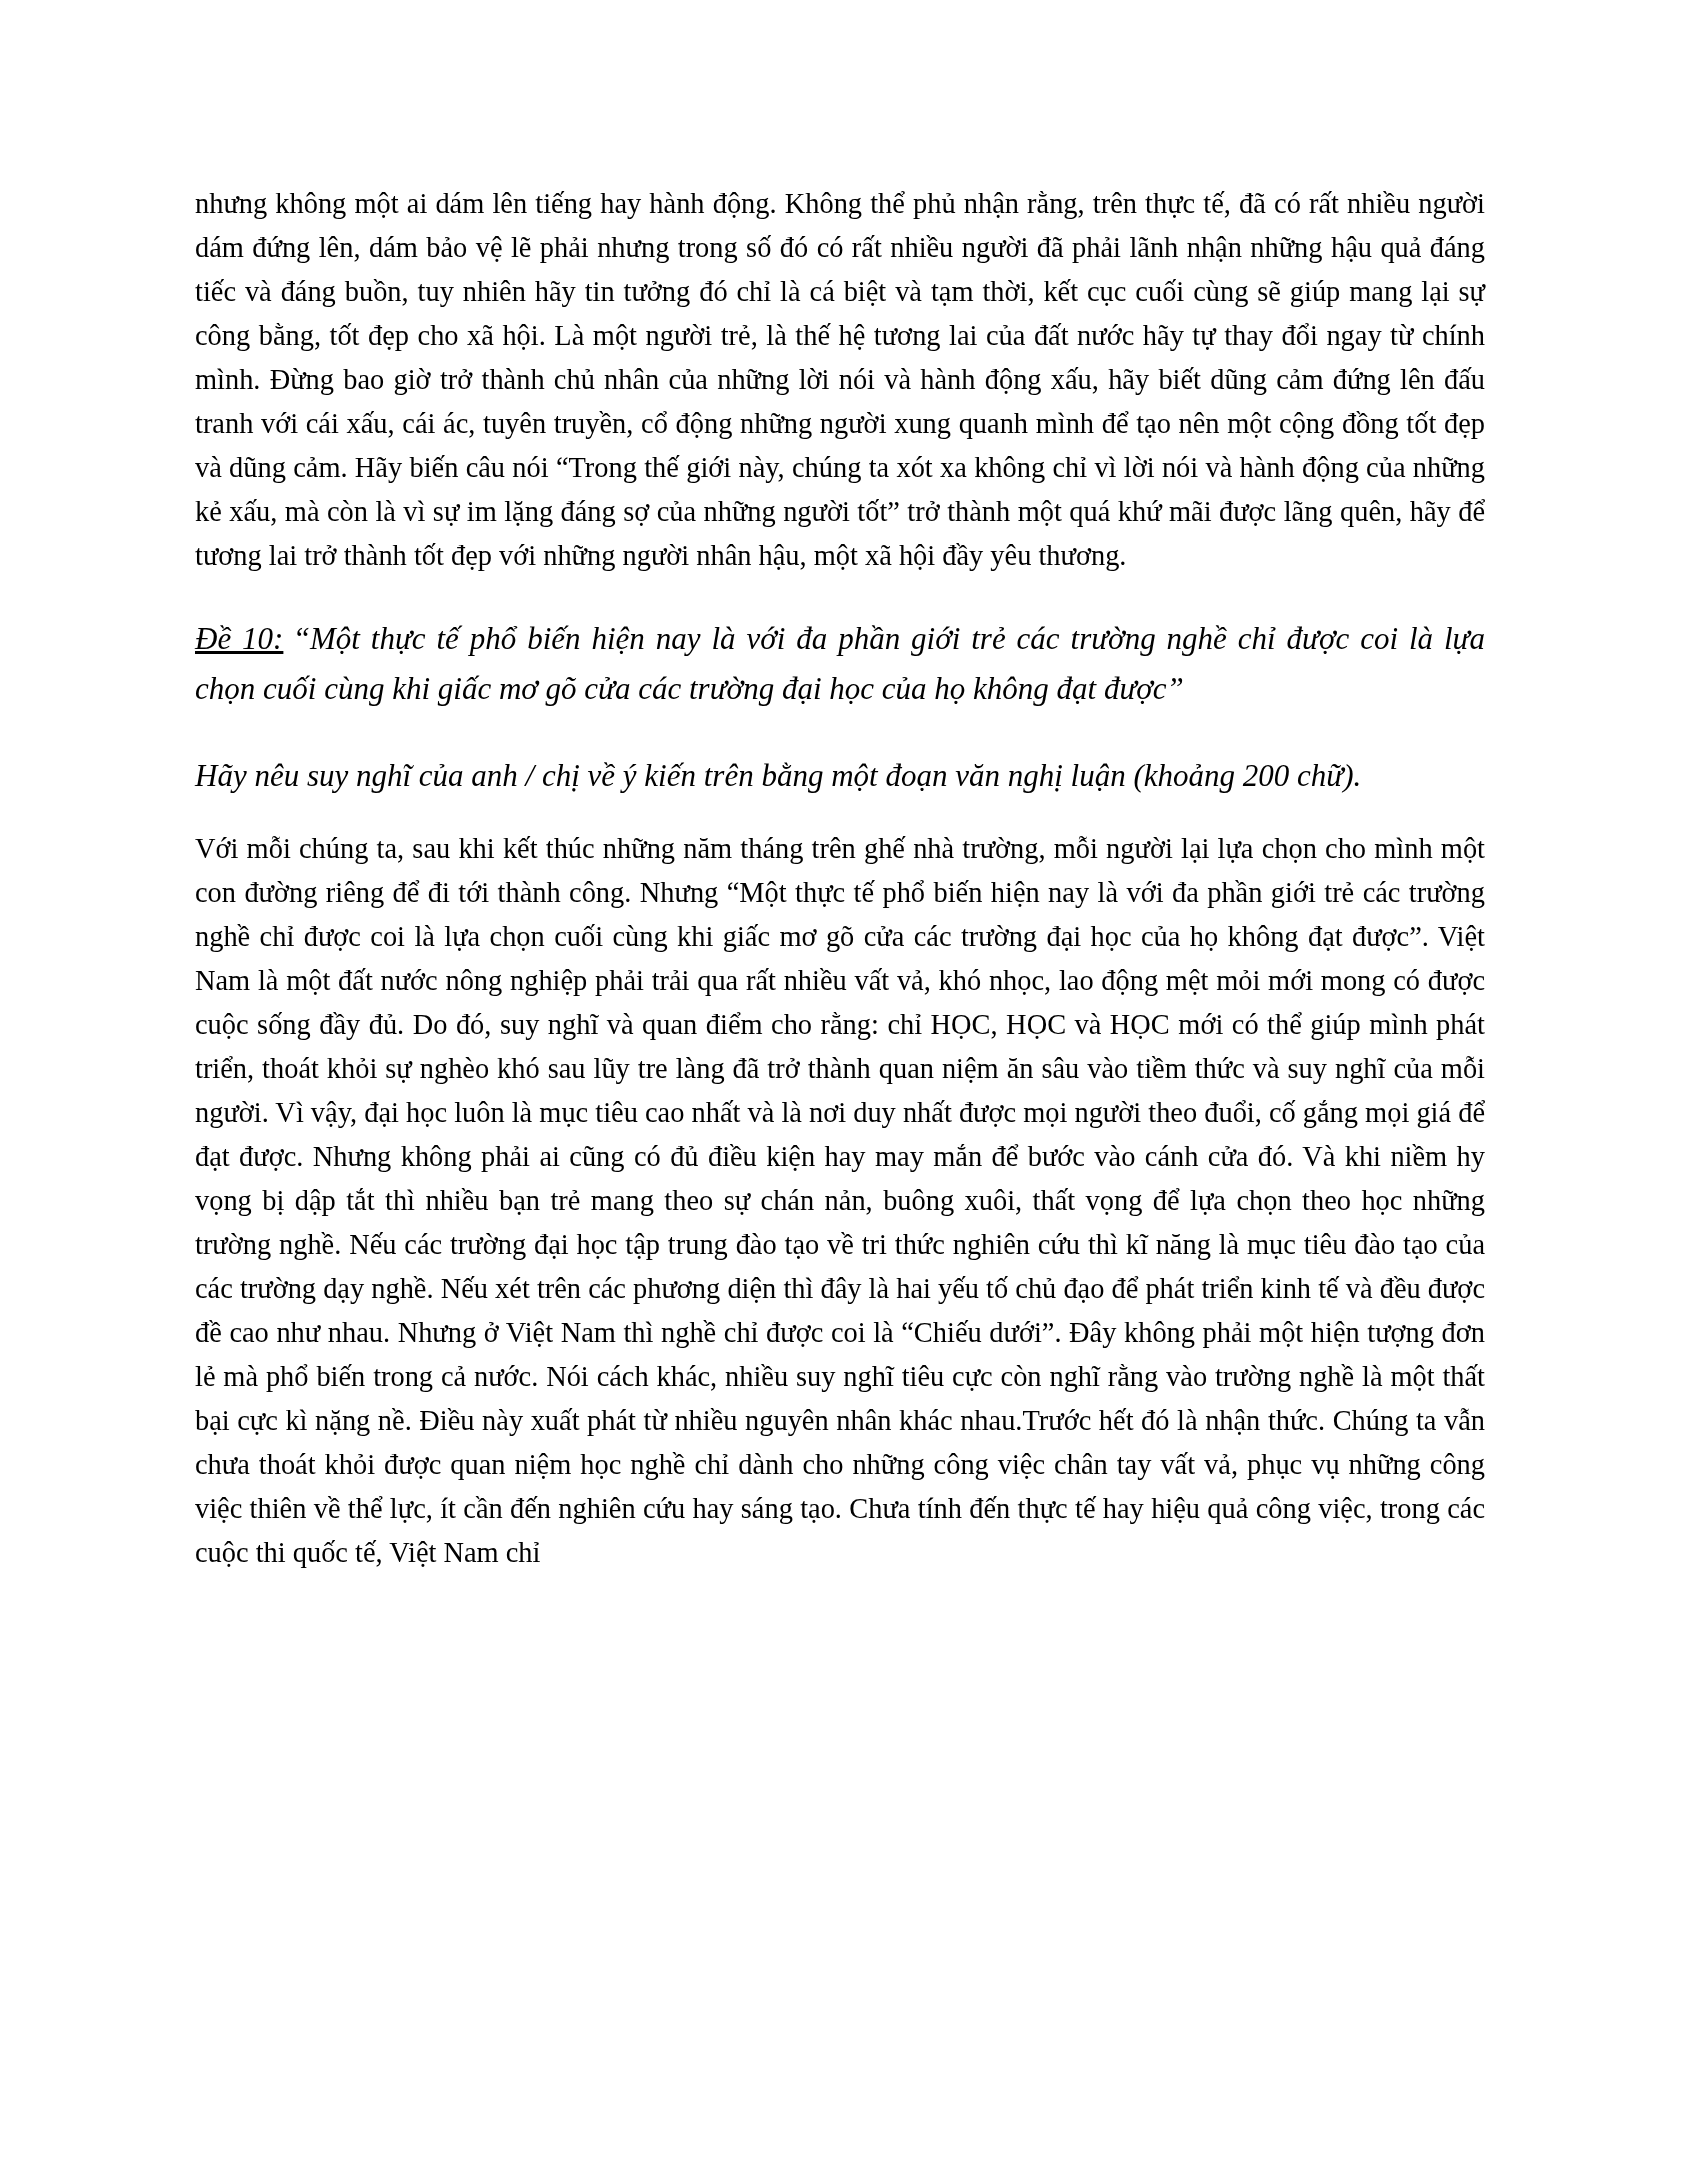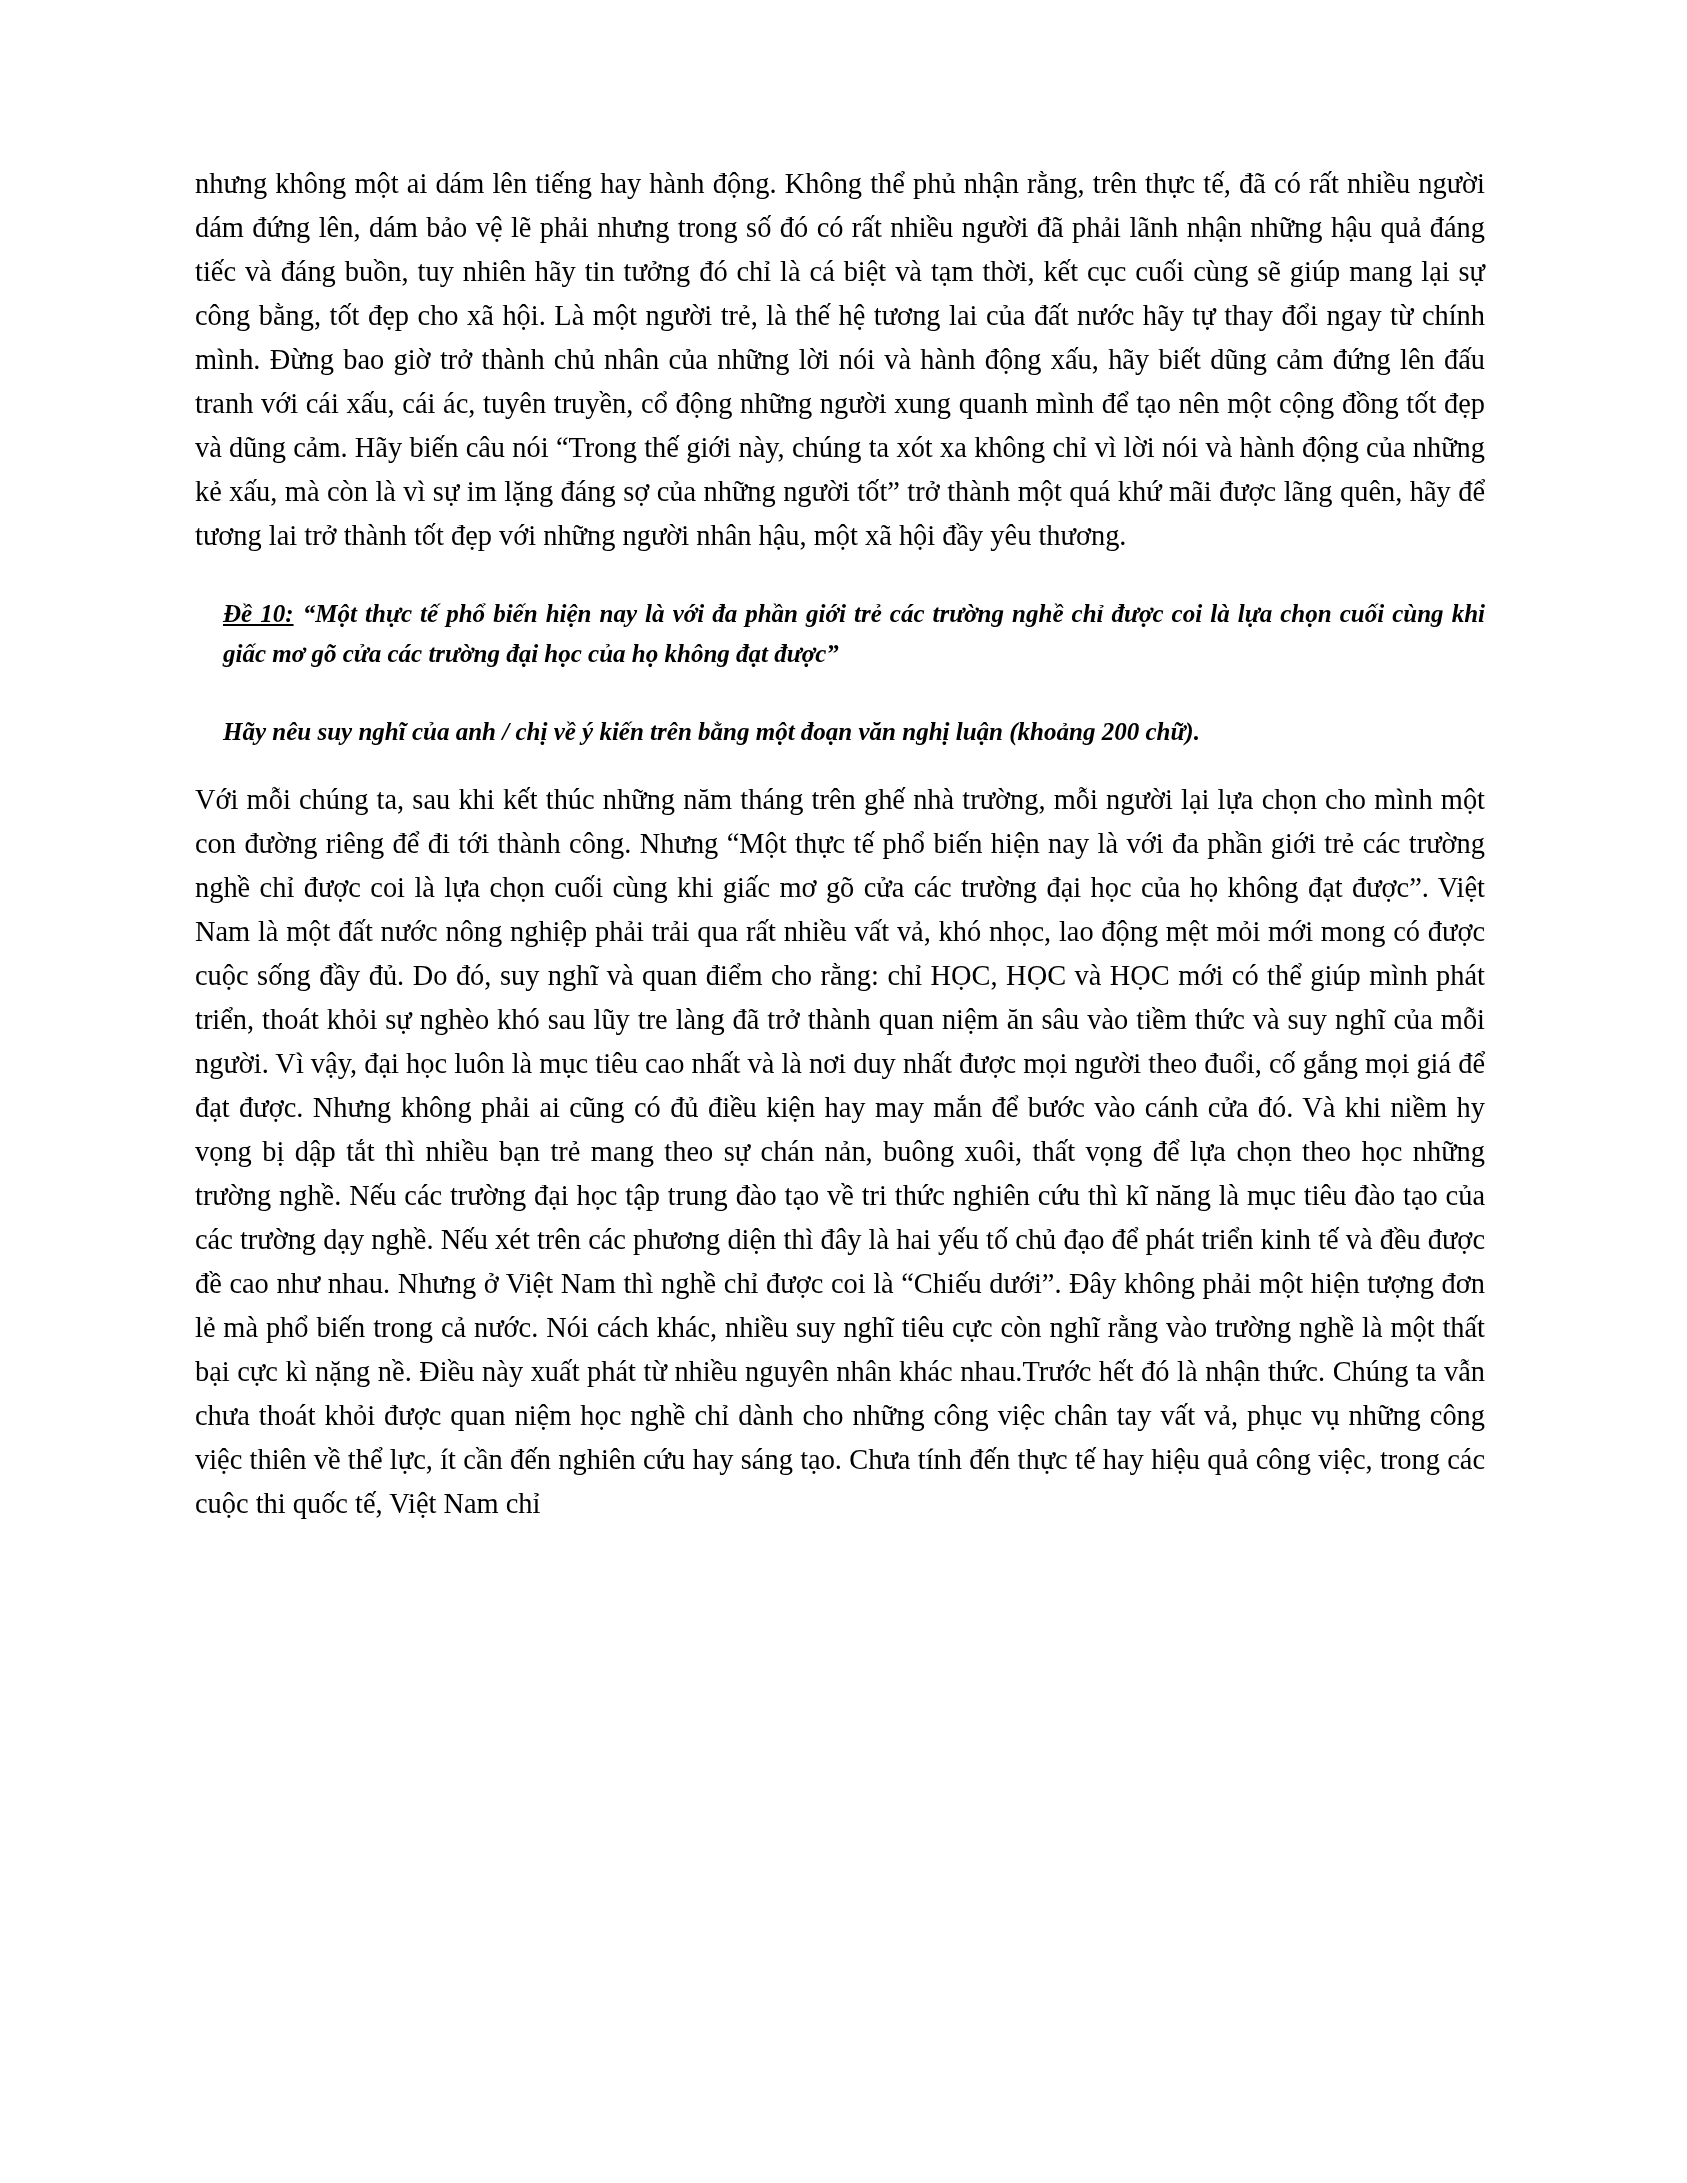--- a/index.html
+++ b/index.html
@@ -10,42 +10,41 @@
   .page {
     position: relative;
     width: 1687px;
     height: 2183px;
     background: #ffffff;
     overflow: hidden;
   }
   .content {
     position: absolute;
     left: 195px;
-    top: 162px;
+    top: 182px;
     width: 1290px;
     font-family: "Liberation Serif", serif;
     font-size: 28.4px;
     line-height: 1.55;
     color: #000000;
     text-align: justify;
   }
   p {
     margin: 0;
   }
   .body-par {
     margin: 0 0 0 0;
   }
   .heading {
-    font-weight: bold;
+    font-weight: normal;
     font-style: italic;
-    font-size: 25px;
+    font-size: 31px;
     line-height: 1.6;
     margin-top: 38px;
     text-align: justify;
-    margin-left: 28px;
   }
   .heading.first {
     margin-top: 36px;
   }
   .topic-label {
     text-decoration: underline;
     margin-right: 9.3px;
   }
   .essay-start {
     margin-top: 26px;

